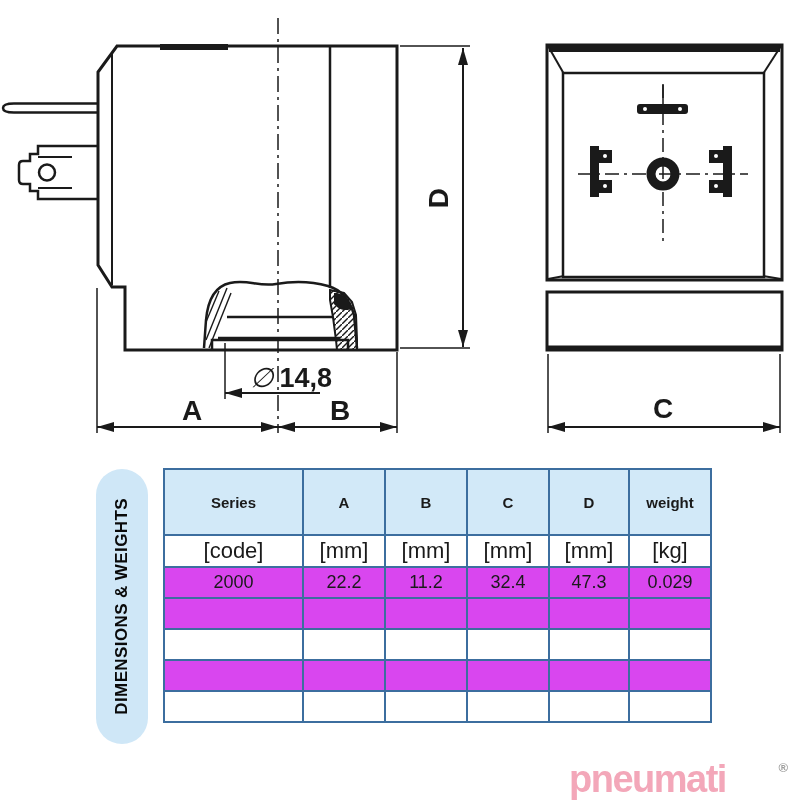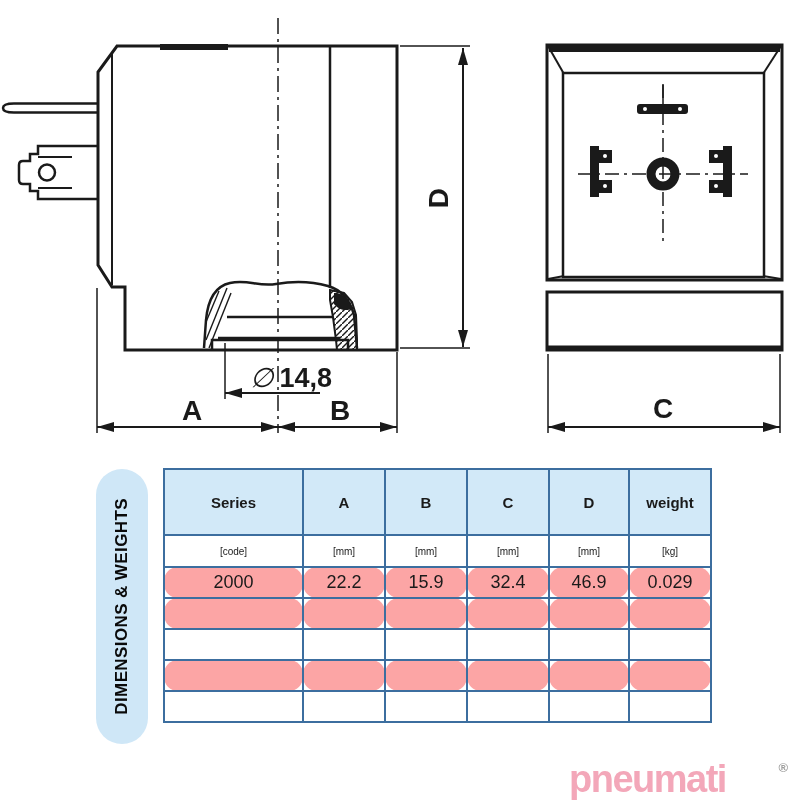--- a/index.html
+++ b/index.html
@@ -15,23 +15,23 @@
   .pill{position:absolute;left:96px;top:469px;width:52px;height:275px;
         background:#cfe7f7;border-radius:26px;display:flex;align-items:center;justify-content:center;}
   .pill span{writing-mode:vertical-rl;transform:rotate(180deg);
         font-size:17px;font-weight:bold;color:#0a0a0a;letter-spacing:.4px;white-space:nowrap;}
 
   
   table.dims{position:absolute;left:163px;top:468px;border-collapse:collapse;table-layout:fixed;}
   table.dims td{border:2px solid #3c6e9f;text-align:center;vertical-align:middle;
         font-size:17px;color:#1a1a1a;padding:0;}
   tr.hdr td{height:64px;background:#d2e9f8;font-weight:bold;font-size:15px;}
-  tr.units td{height:30px;background:#ffffff;font-size:10px;text-align:center;}
+  tr.units td{height:30px;background:#ffffff;font-size:22px;text-align:center;}
   tr.data td{height:29px;font-size:18px;}
-  tr.alt td{background:#fca5a5;border-radius:14px;}
+  tr.alt td{background:#d946ef;}
   tr.plain td{background:#ffffff;}
 
   
   .logo{position:absolute;right:12px;top:760px;display:flex;align-items:flex-start;
         font-weight:bold;font-size:38px;letter-spacing:-1.5px;line-height:1;}
   .logo .pink{color:#f3a7b9;}
   .logo .gray{color:#9d9d9c;margin-top:31px;}
   .logo .reg{font-size:13px;color:#9d9d9c;letter-spacing:0;margin-top:1px;}
 </style>
 </head>
@@ -184,23 +184,23 @@
         <td>[code]</td>
         <td>[mm]</td>
         <td>[mm]</td>
         <td>[mm]</td>
         <td>[mm]</td>
         <td>[kg]</td>
       </tr>
       <tr class="data alt">
         <td>2000</td>
         <td>22.2</td>
-        <td>15.9</td>
+        <td>11.2</td>
         <td>32.4</td>
-        <td>46.9</td>
+        <td>47.3</td>
         <td>0.029</td>
       </tr>
       <tr class="data alt">
         <td></td>
           <td></td>
           <td></td>
           <td></td>
           <td></td>
           <td></td>
       </tr>

